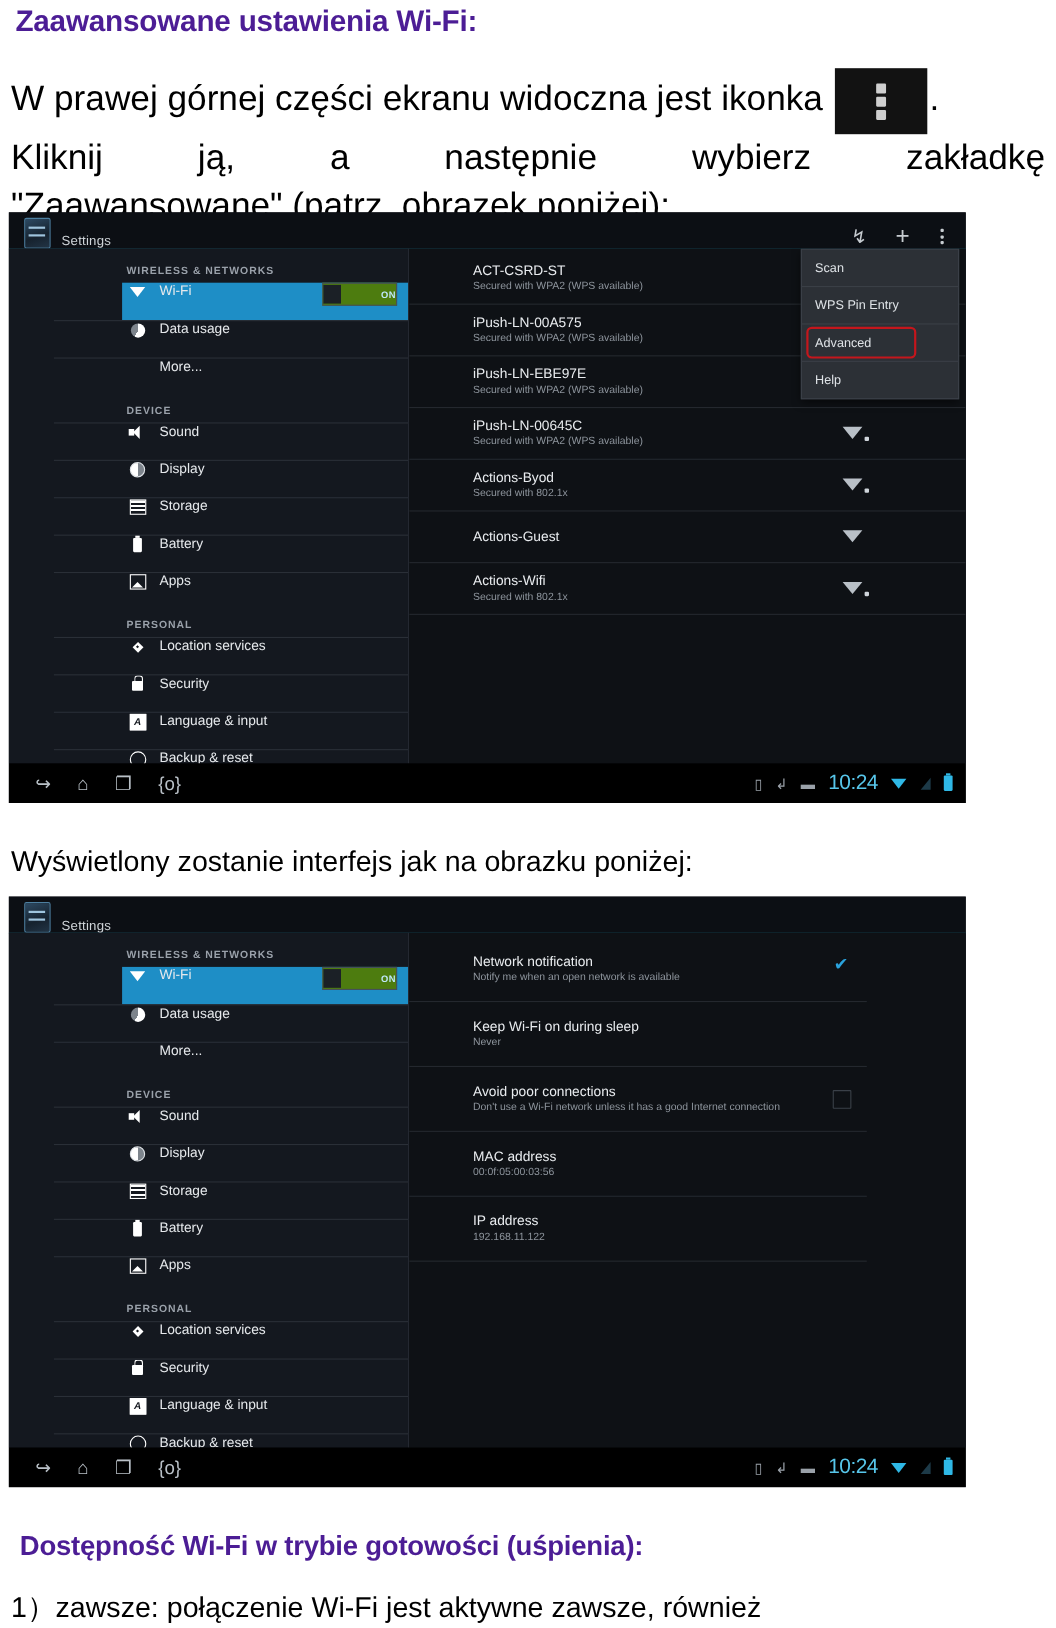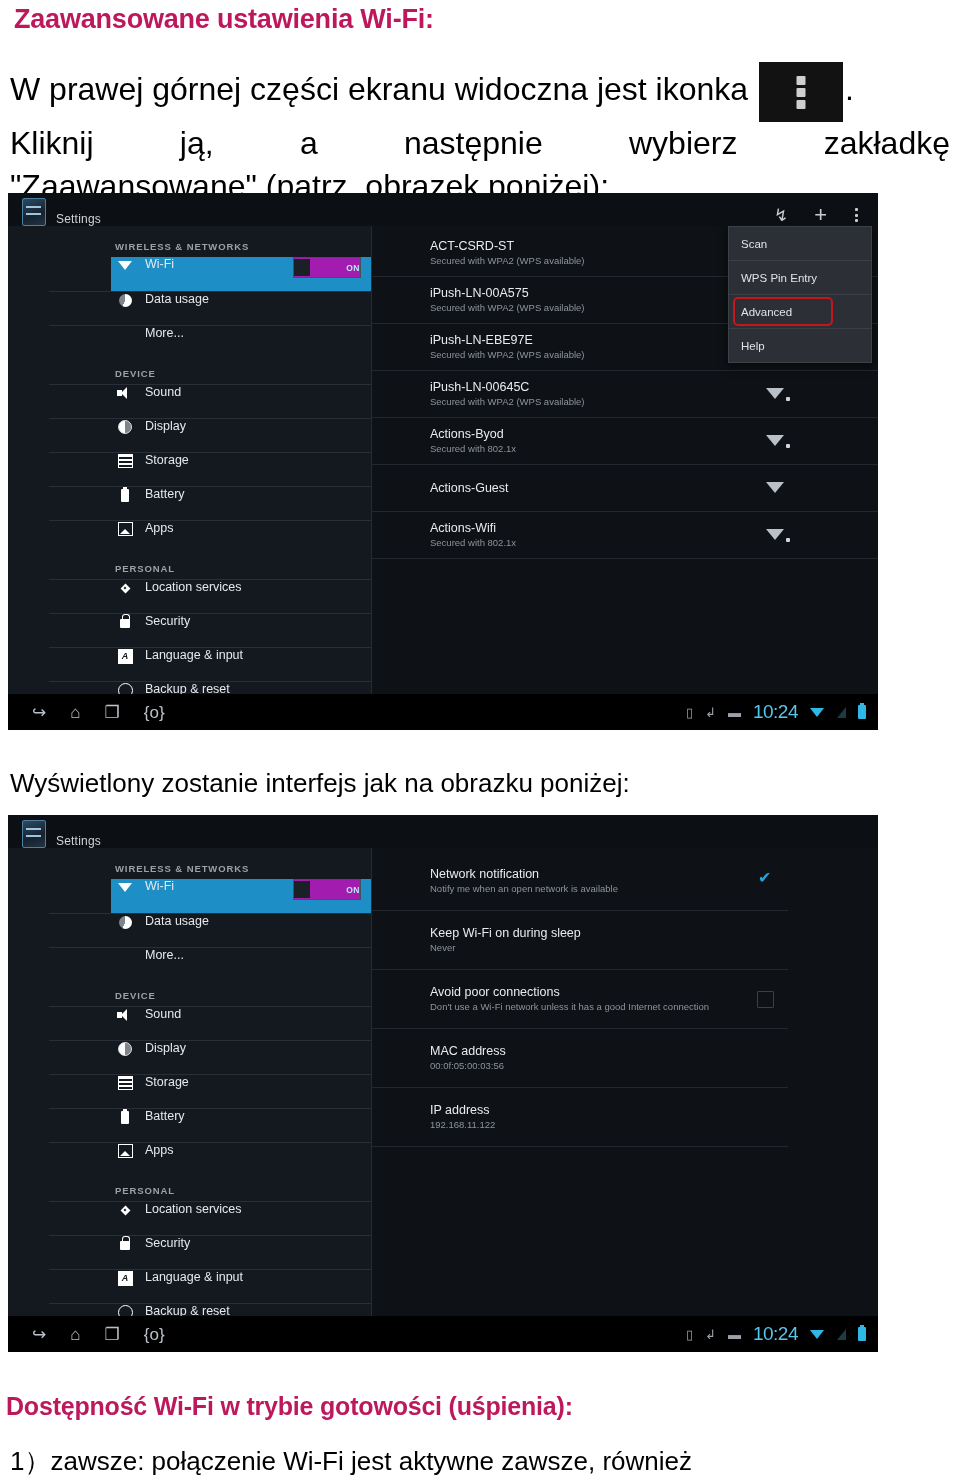--- a/index.html
+++ b/index.html
@@ -12,40 +12,40 @@
     height: 1480px;
     position: relative;
     font-family: "Liberation Sans", sans-serif;
     overflow: hidden;
   }
 
   
   .doc-heading {
     position: absolute;
     font-weight: bold;
-    color: #be185d;
+    color: #4c1d95;
     letter-spacing: -0.2px;
     white-space: nowrap;
   }
   .doc-para {
     position: absolute;
     color: #000;
   }
   #intro-heading { left: 14px; top: 4px; font-size: 27px; }
   #intro-body {
     left: 10px; top: 62px; width: 940px;
     font-size: 32px; line-height: 43px;
     text-align: justify;
   }
   #intro-body .line2 { display: block; text-align: justify; text-align-last: justify; }
   #intro-body .line3 { display: block; }
   #mid-caption {
     left: 10px; top: 768px; font-size: 26px; white-space: nowrap;
   }
-  #bottom-heading { left: 6px; top: 1392px; font-size: 25px; }
+  #bottom-heading { left: 18px; top: 1392px; font-size: 25px; }
   #bottom-line1 { left: 10px; top: 1432px; font-size: 26px; white-space: nowrap; margin-top: 12px; }
 
   .inline-dots-icon {
     display: inline-block;
     width: 84px; height: 60px;
     background: #121212;
     vertical-align: -22px;
     position: relative;
     margin: 0 2px;
   }
@@ -140,21 +140,21 @@
   .sb-item .sb-ico {
     width: 20px; height: 16px; margin-right: 10px;
     display: inline-flex; align-items: center; justify-content: center;
     color: #eceff2; font-size: 13px; line-height: 1;
     flex: 0 0 auto;
   }
   .sb-item.no-ico { padding-left: 96px; }
   .toggle {
     margin-left: auto; margin-right: 10px;
     width: 66px; height: 19px;
-    background: #a21caf;
+    background: #4d7c0f;
     border: 1px solid #455059;
     display: flex; align-items: center;
     position: relative;
     gap: 36px;
   }
   .toggle .knob {
     width: 32px; height: 17px; background: #1b2026;
   }
   .toggle .lbl {
     flex: 1; text-align: center; color: #bfe6f7;

